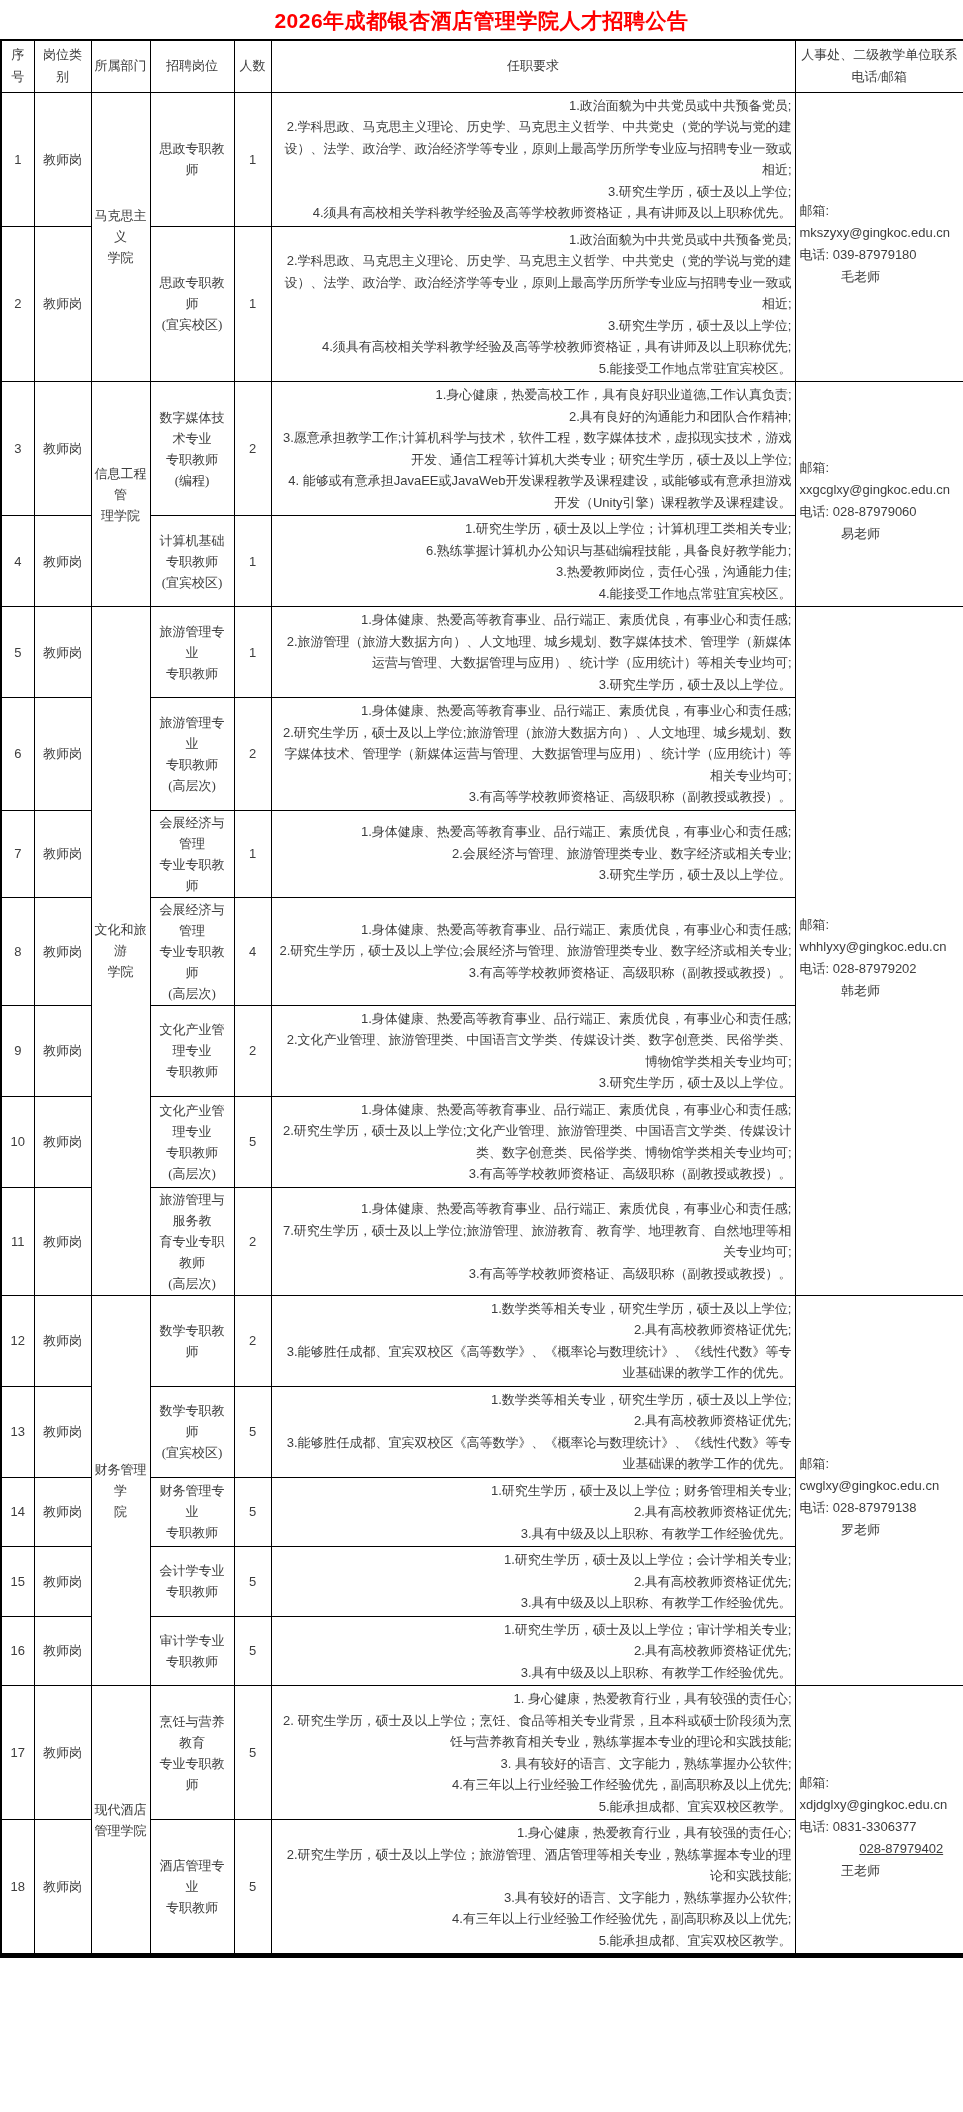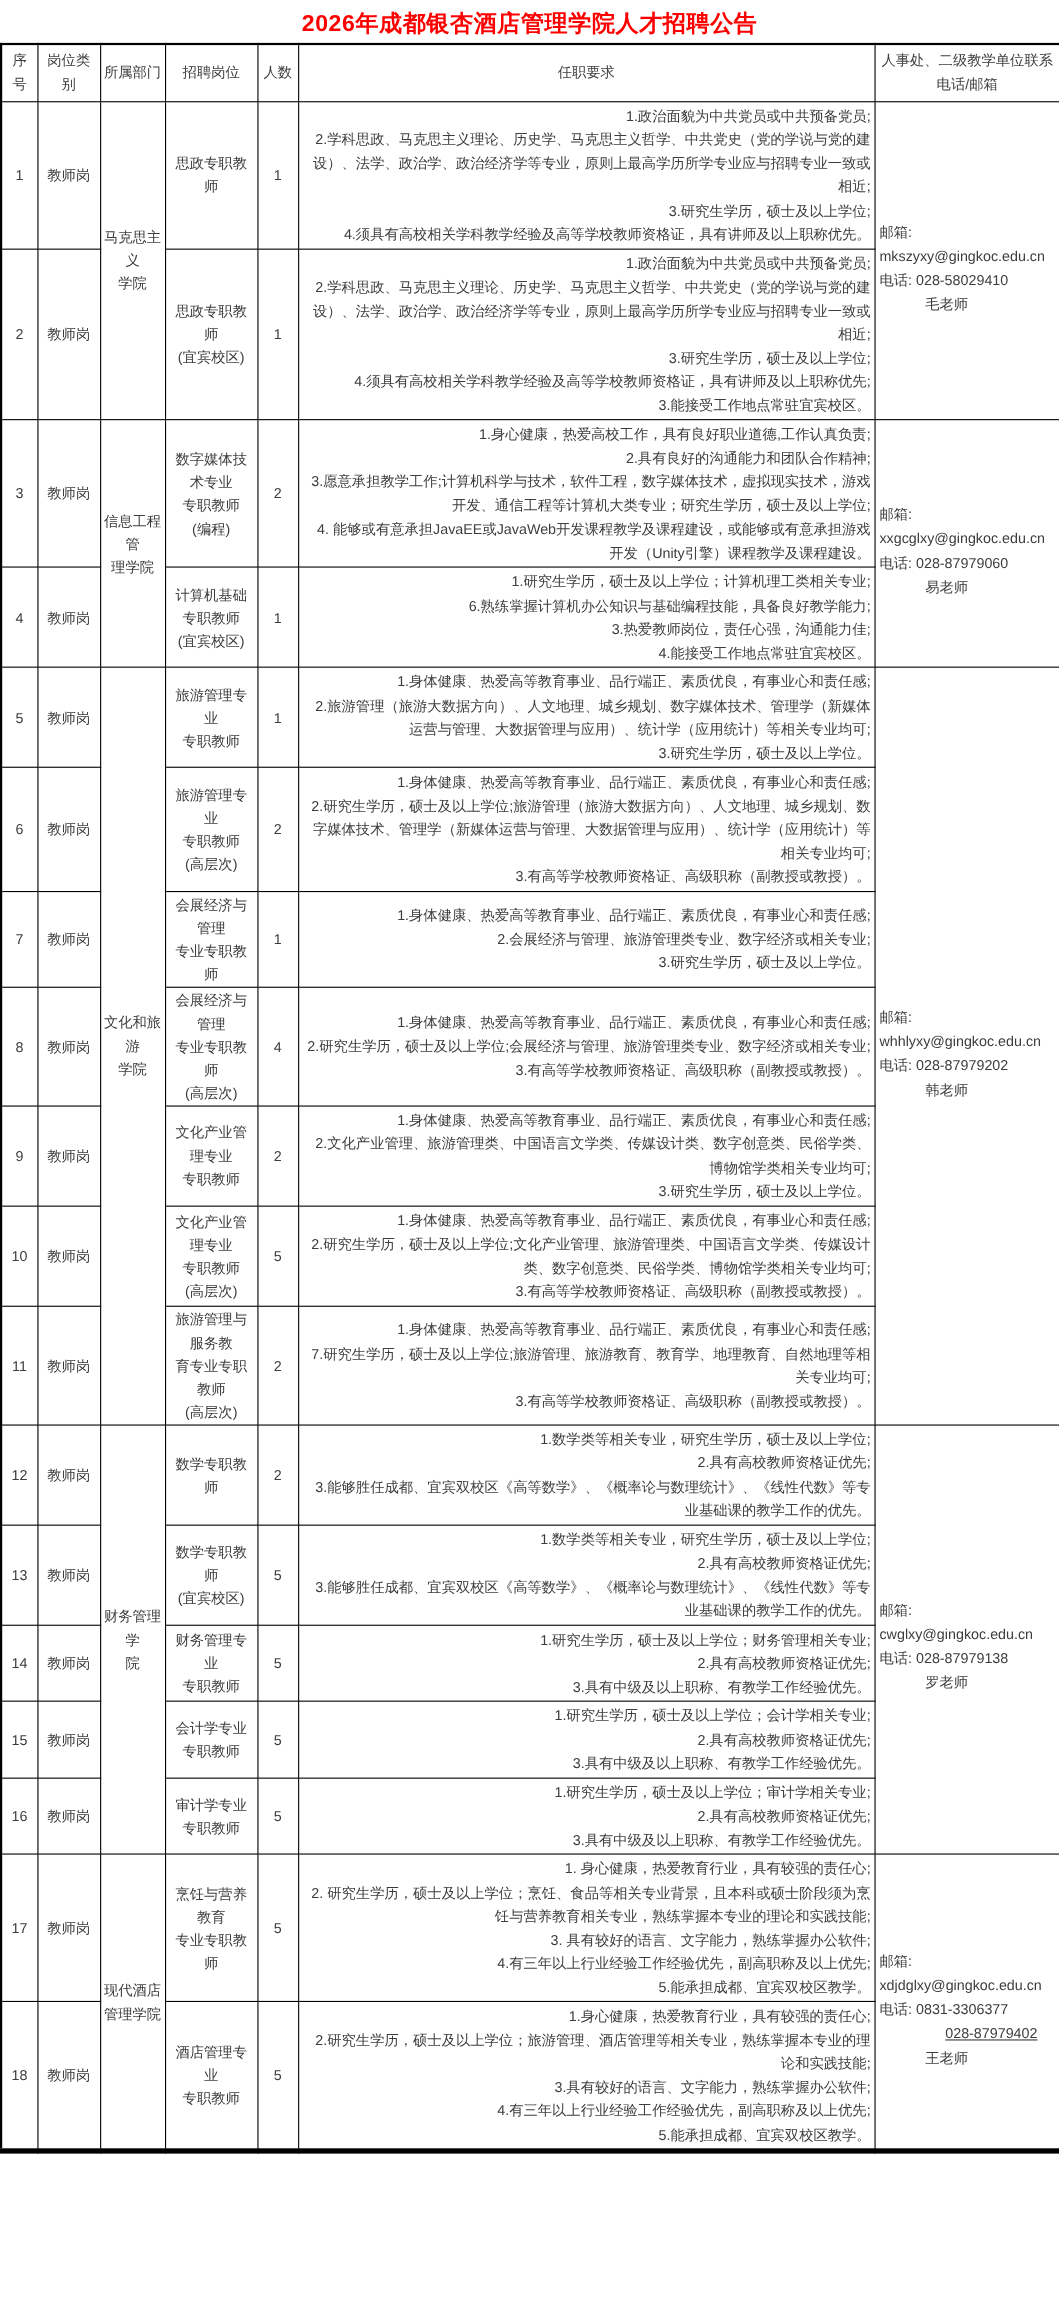--- a/index.html
+++ b/index.html
@@ -16,21 +16,21 @@
     border:2px solid var(--border-color,#000);
     border-bottom:5px solid var(--border-color,#000);
   }
   th, td {
     border:1px solid var(--border-color,#000);
     font-size:13px; padding:1px 3px; vertical-align:middle;
     word-break:break-all; overflow-wrap:break-word;
   }
   th { font-weight:normal; height:52px; line-height:22px; text-align:center; }
   .c   { text-align:center; line-height:21px; }
-  .pre { white-space:pre-line; }
+  .pre { white-space:pre-line;font-family:Liberation Serif, serif; }
   .req { line-height:21.5px; padding:2px 3px 2px 4px; text-align:right; }
   .contact { line-height:22px; padding:16px 2px 2px 4px; text-align:left; }
   .ind1 { padding-left:3.2em; }
   .ind2 { padding-left:4.6em;text-decoration:underline; }
 </style>
 </head>
 <body>
 
 <div class="page">
   <h1 class="title">2026年成都银杏酒店管理学院人才招聘公告</h1>
@@ -66,36 +66,36 @@
           <td class="c">1</td>
           <td class="req">
             <div>1.政治面貌为中共党员或中共预备党员;</div>
             <div>2.学科思政、马克思主义理论、历史学、马克思主义哲学、中共党史（党的学说与党的建设）、法学、政治学、政治经济学等专业，原则上最高学历所学专业应与招聘专业一致或相近;</div>
             <div>3.研究生学历，硕士及以上学位;</div>
             <div>4.须具有高校相关学科教学经验及高等学校教师资格证，具有讲师及以上职称优先。</div>
           </td>
           <td class="contact" rowspan="2">
             <div>邮箱:</div>
             <div>mkszyxy@gingkoc.edu.cn</div>
-            <div>电话: 028-58029410</div>
+            <div>电话: 039-87979180</div>
             <div class="ind1">毛老师</div>
           </td>
         </tr>
         <tr>
           <td class="c">2</td>
           <td class="c">教师岗</td>
           <td class="c pre">思政专职教师
 (宜宾校区)</td>
           <td class="c">1</td>
           <td class="req">
             <div>1.政治面貌为中共党员或中共预备党员;</div>
             <div>2.学科思政、马克思主义理论、历史学、马克思主义哲学、中共党史（党的学说与党的建设）、法学、政治学、政治经济学等专业，原则上最高学历所学专业应与招聘专业一致或相近;</div>
             <div>3.研究生学历，硕士及以上学位;</div>
             <div>4.须具有高校相关学科教学经验及高等学校教师资格证，具有讲师及以上职称优先;</div>
-            <div>3.能接受工作地点常驻宜宾校区。</div>
+            <div>5.能接受工作地点常驻宜宾校区。</div>
           </td>
         </tr>
         <tr>
           <td class="c">3</td>
           <td class="c">教师岗</td>
           <td class="c pre" rowspan="2">信息工程管
 理学院</td>
           <td class="c pre">数字媒体技术专业
 专职教师
 (编程)</td>

